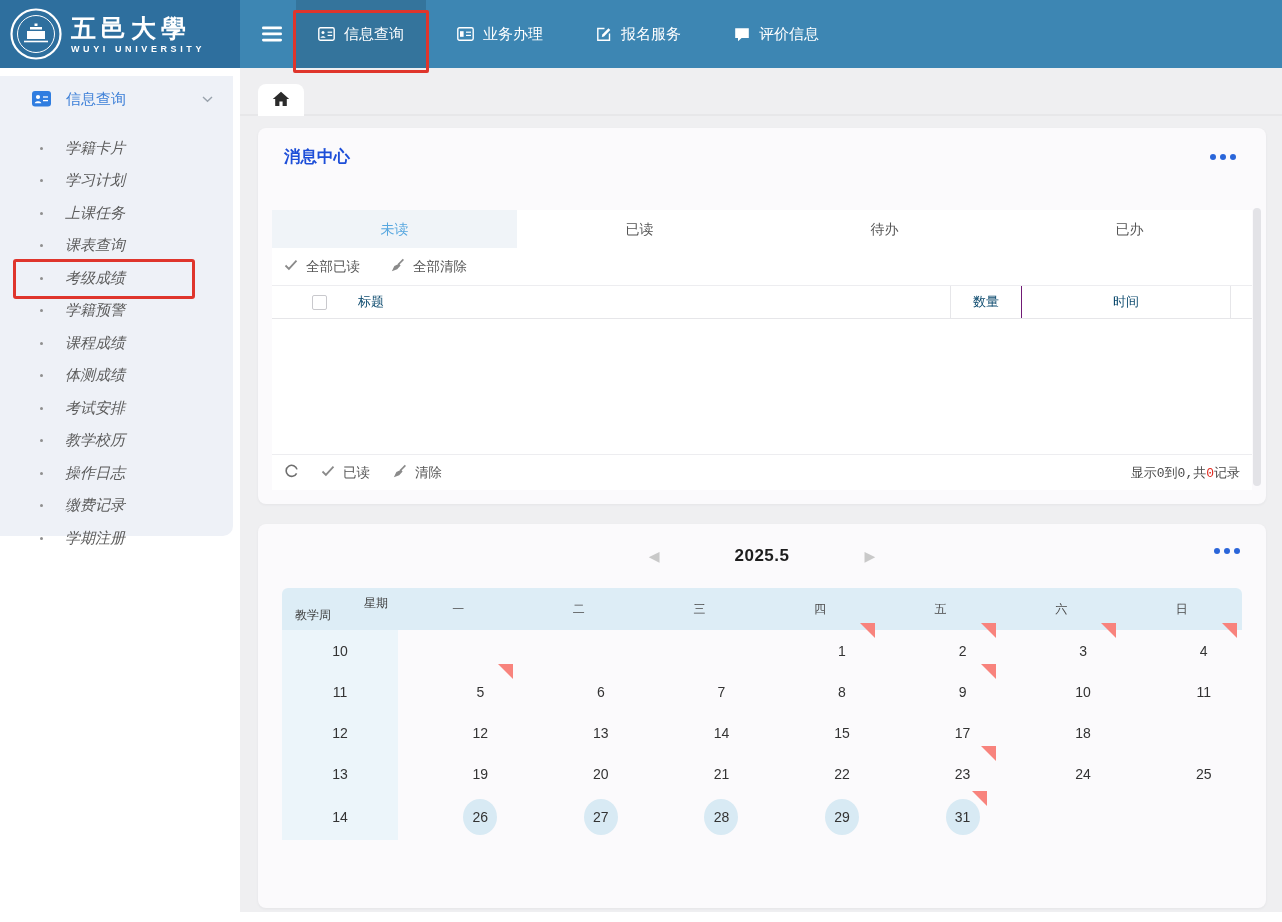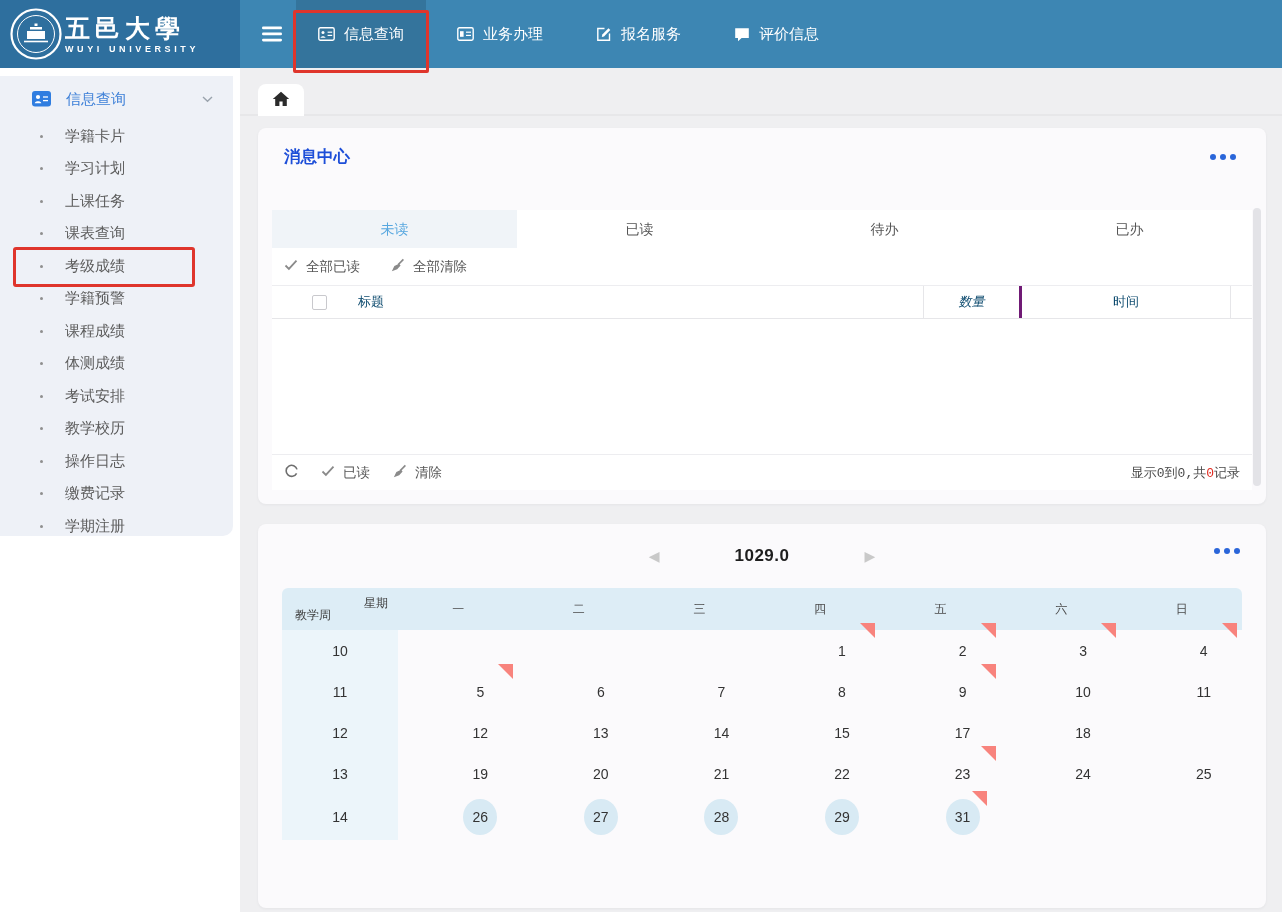--- a/index.html
+++ b/index.html
@@ -6,42 +6,42 @@
   html,body { width:1282px; height:922px; }
   body {
     position:relative; background:#ffffff; overflow:hidden;
     font-family:"Liberation Sans","DejaVu Sans",sans-serif; font-size:14px; color:#333;
   }
   [data-interactable="true"] { cursor:pointer; }
 
   
   .navbar { position:absolute; left:0; top:0; width:1282px; height:68px; background:var(--c-navbar_bg); }
   .brand { position:absolute; left:0; top:0; width:240px; height:68px; background:var(--c-brand_bg);
-           display:flex; align-items:center; padding-left:10px; gap:3px; }
+           display:flex; align-items:center; padding-left:10px; gap:9px; }
   .brand-logo { width:52px; height:52px; flex:0 0 auto; }
   .brand-text { display:flex; flex-direction:column; color:#fff; }
   .brand-name { font-size:25px; font-weight:bold; letter-spacing:5px; line-height:28px; white-space:nowrap; }
   .brand-sub { font-size:9px; font-weight:bold; letter-spacing:3.6px; margin-top:2px; white-space:nowrap; }
   .hamburger { position:absolute; left:262px; top:26px; }
   .nav-menu { position:absolute; left:296px; top:0; height:68px; display:flex; }
   .nav-item { position:relative; height:68px; display:flex; align-items:center; gap:9px;
               padding:0 22px; margin-right:9px; color:#fff; font-size:15px; white-space:nowrap; }
   .nav-item.active { background:var(--c-nav_active_bg); }
   .nav-item .nav-ic { display:flex; align-items:center; color:#fff; }
   .nav-annotation { position:absolute; left:-3px; right:-3px; top:10px; bottom:-5px;
               border:3px solid var(--c-annotation_red); border-radius:2px; pointer-events:none; z-index:5; }
 
   
   .sidebar { position:absolute; left:0; top:76px; width:233px; height:460px;
              background:var(--c-sidebar_bg); border-radius:0 0 10px 0; }
   .side-group { height:30px; margin-top:8px; display:flex; align-items:center; padding:0 20px 0 32px; }
   .side-group-label { color:var(--c-sidebar_active_blue); font-size:15px; margin-left:15px; }
   .side-group-icon { display:flex; color:#2f7de0; }
   .side-chevron { margin-left:auto; display:flex; }
-  .side-list { margin-top:6px; }
+  .side-list { margin-top:18px;font-style:italic; }
   .side-item { position:relative; height:32.5px; display:flex; align-items:center;
                padding-left:40px; color:#5b5b5b; font-size:15px; }
   .side-item .bullet { width:3px; height:3px; border-radius:50%; background:#8f8f8f; }
   .side-item .side-label { margin-left:22px; }
   .side-annotation { position:absolute; left:13px; right:38px; top:-3px; bottom:-4px;
                border:3px solid var(--c-annotation_red); border-radius:3px; pointer-events:none; z-index:5; }
 
   
   .main { position:absolute; left:240px; top:68px; right:0; bottom:10px; background:var(--c-page_bg); }
   .tabstrip { position:absolute; left:0; top:0; right:0; height:48px; border-bottom:2px solid #e7e7e9; }
@@ -62,22 +62,22 @@
   .tab { flex:1; line-height:38px; text-align:center; font-size:14px; color:#555; background:#fff; }
   .tab.active { background:var(--c-tab_active_bg); color:var(--c-tab_active_blue); }
   .msg-toolbar { height:38px; display:flex; align-items:center; gap:30px; padding-left:12px;
                  border-bottom:1px solid #ededf0; font-size:13.5px; color:#555; }
   .tool-btn { display:flex; align-items:center; gap:8px; }
   .msg-thead { height:33px; display:flex; align-items:stretch; border-bottom:1px solid #e6e6e9;
                font-size:13px; color:#0c4a6e; }
   .cb-col { width:70px; display:flex; align-items:center; padding-left:40px; }
   .checkbox { width:15px; height:15px; border:1px solid #c9c9cd; border-radius:2px; background:#fff; }
   .col-title { flex:1; display:flex; align-items:center; padding-left:16px; }
-  .col-count { width:99px; display:flex; align-items:center; justify-content:center;
-               border-left:1px solid #e6e6e9; border-right:3px solid #701a75;font-style:italic; }
+  .col-count { width:72px; display:flex; align-items:center; justify-content:center;
+               border-left:1px solid #e6e6e9; border-right:1px solid #701a75; }
   .col-time { width:208px; display:flex; align-items:center; justify-content:center; }
   .col-tail { width:22px; border-left:1px solid #e6e6e9; }
   .msg-body { height:135px; }
   .msg-foot { height:36px; border-top:1px solid #ededf0; display:flex; align-items:center;
               gap:22px; padding:0 12px; font-size:13.5px; color:#555; }
   .foot-spacer { flex:1; }
   .record-summary { font-size:13px; color:#4a4a4a;font-family:Liberation Mono, monospace; }
   .record-summary .red { color:var(--c-count_red); }
   .msg-scroll { position:absolute; right:5px; top:80px; width:8px; height:278px;
                 background:#e3e3e7; border-radius:4px; }
@@ -338,21 +338,21 @@
           <span>显示0到0,共</span><span class="red">0</span><span>记录</span>
         </span>
       </div>
     </div>
     <span class="msg-scroll" data-interactable="true"></span>
   </div>
 
   <div class="card cal-card" data-interactable="false">
     <div class="cal-head">
       <span class="cal-arrow" data-interactable="true">◀</span>
-      <span class="cal-title" data-interactable="false">1029.0</span>
+      <span class="cal-title" data-interactable="false">2025.5</span>
       <span class="cal-arrow" data-interactable="true">▶</span>
       <span class="dots cal-dots" data-interactable="true">
           <i></i>
           <i></i>
           <i></i>
         </span>
     </div>
     <div class="cal-grid" data-interactable="false">
       <div class="cal-hrow" id="cal-hrow" data-interactable="false">
         <span class="corner-cell" data-interactable="false">

